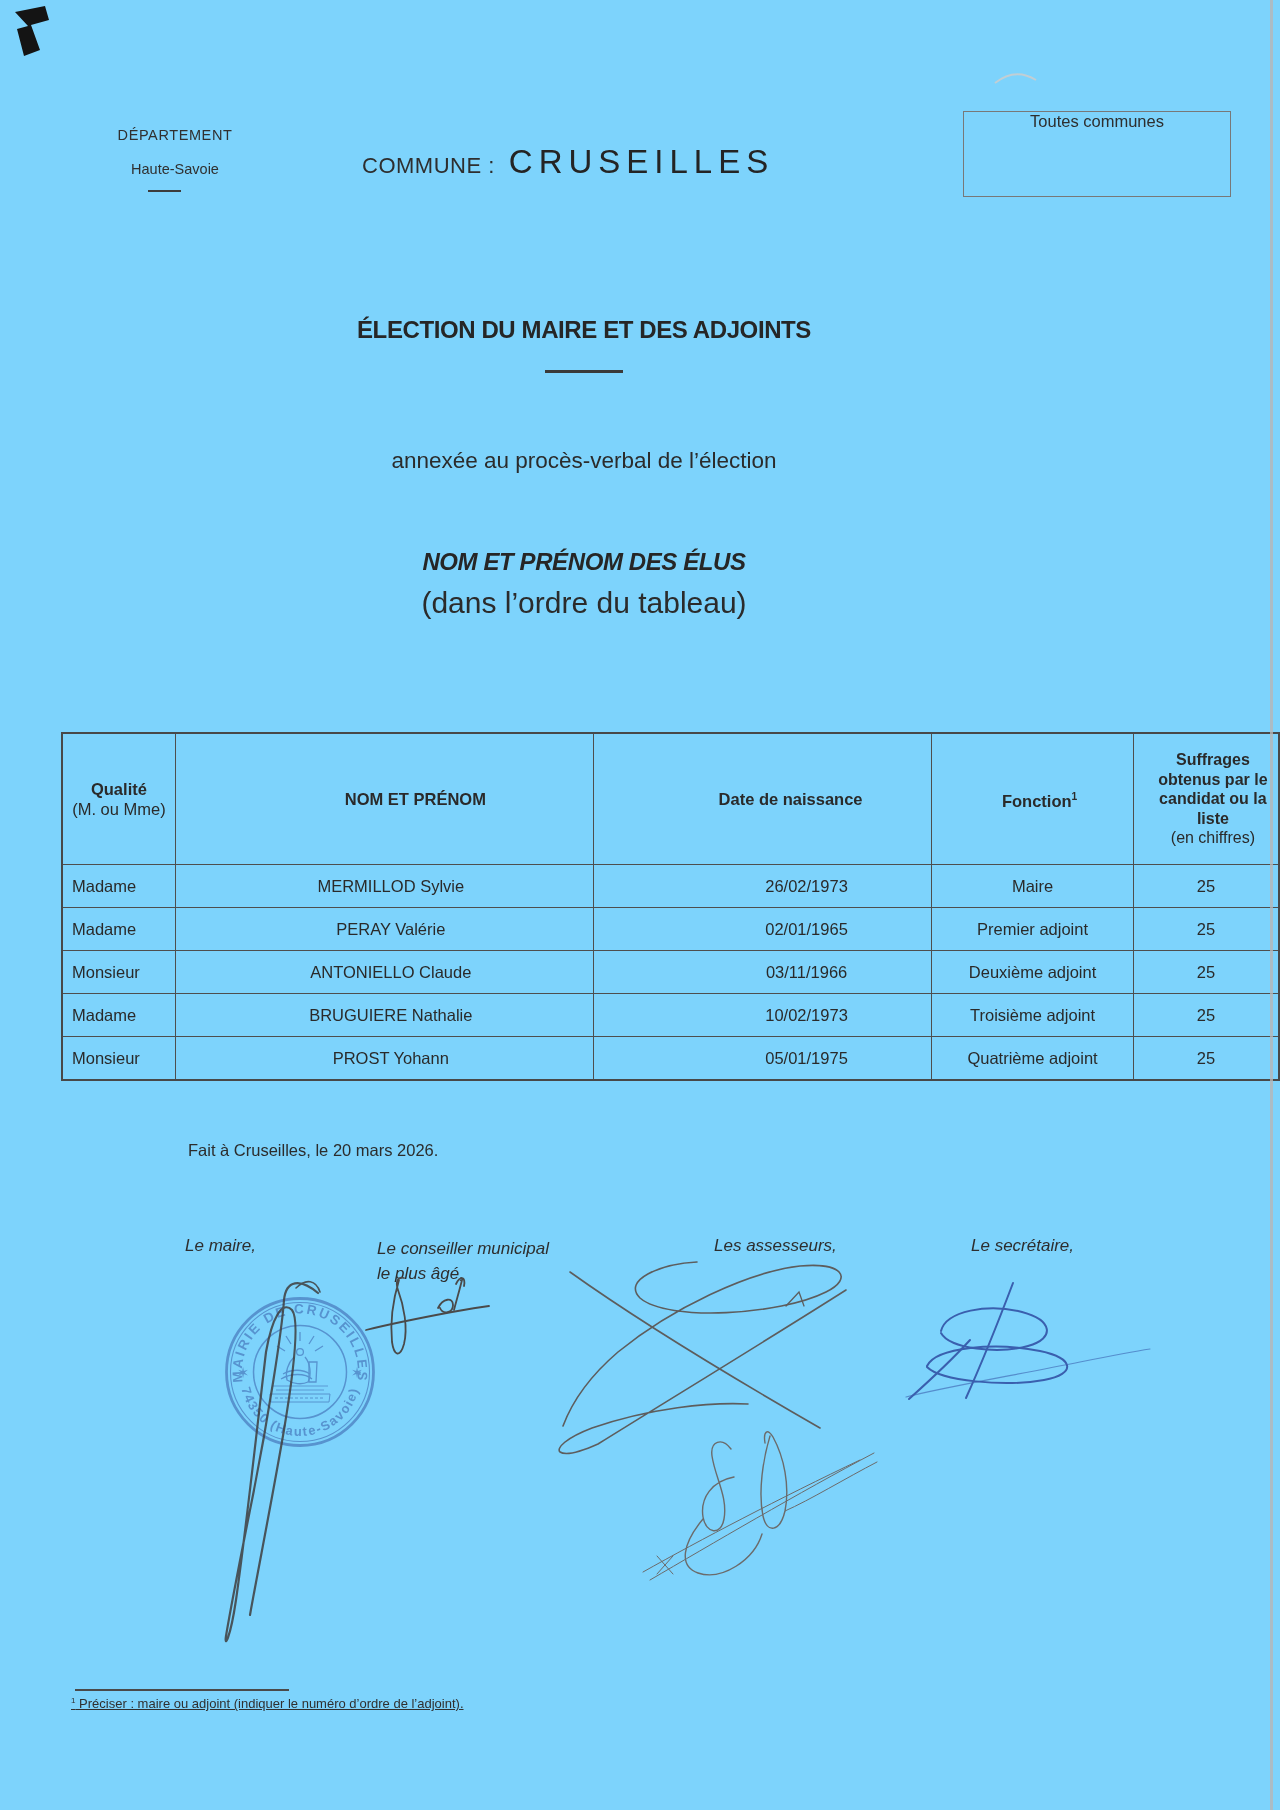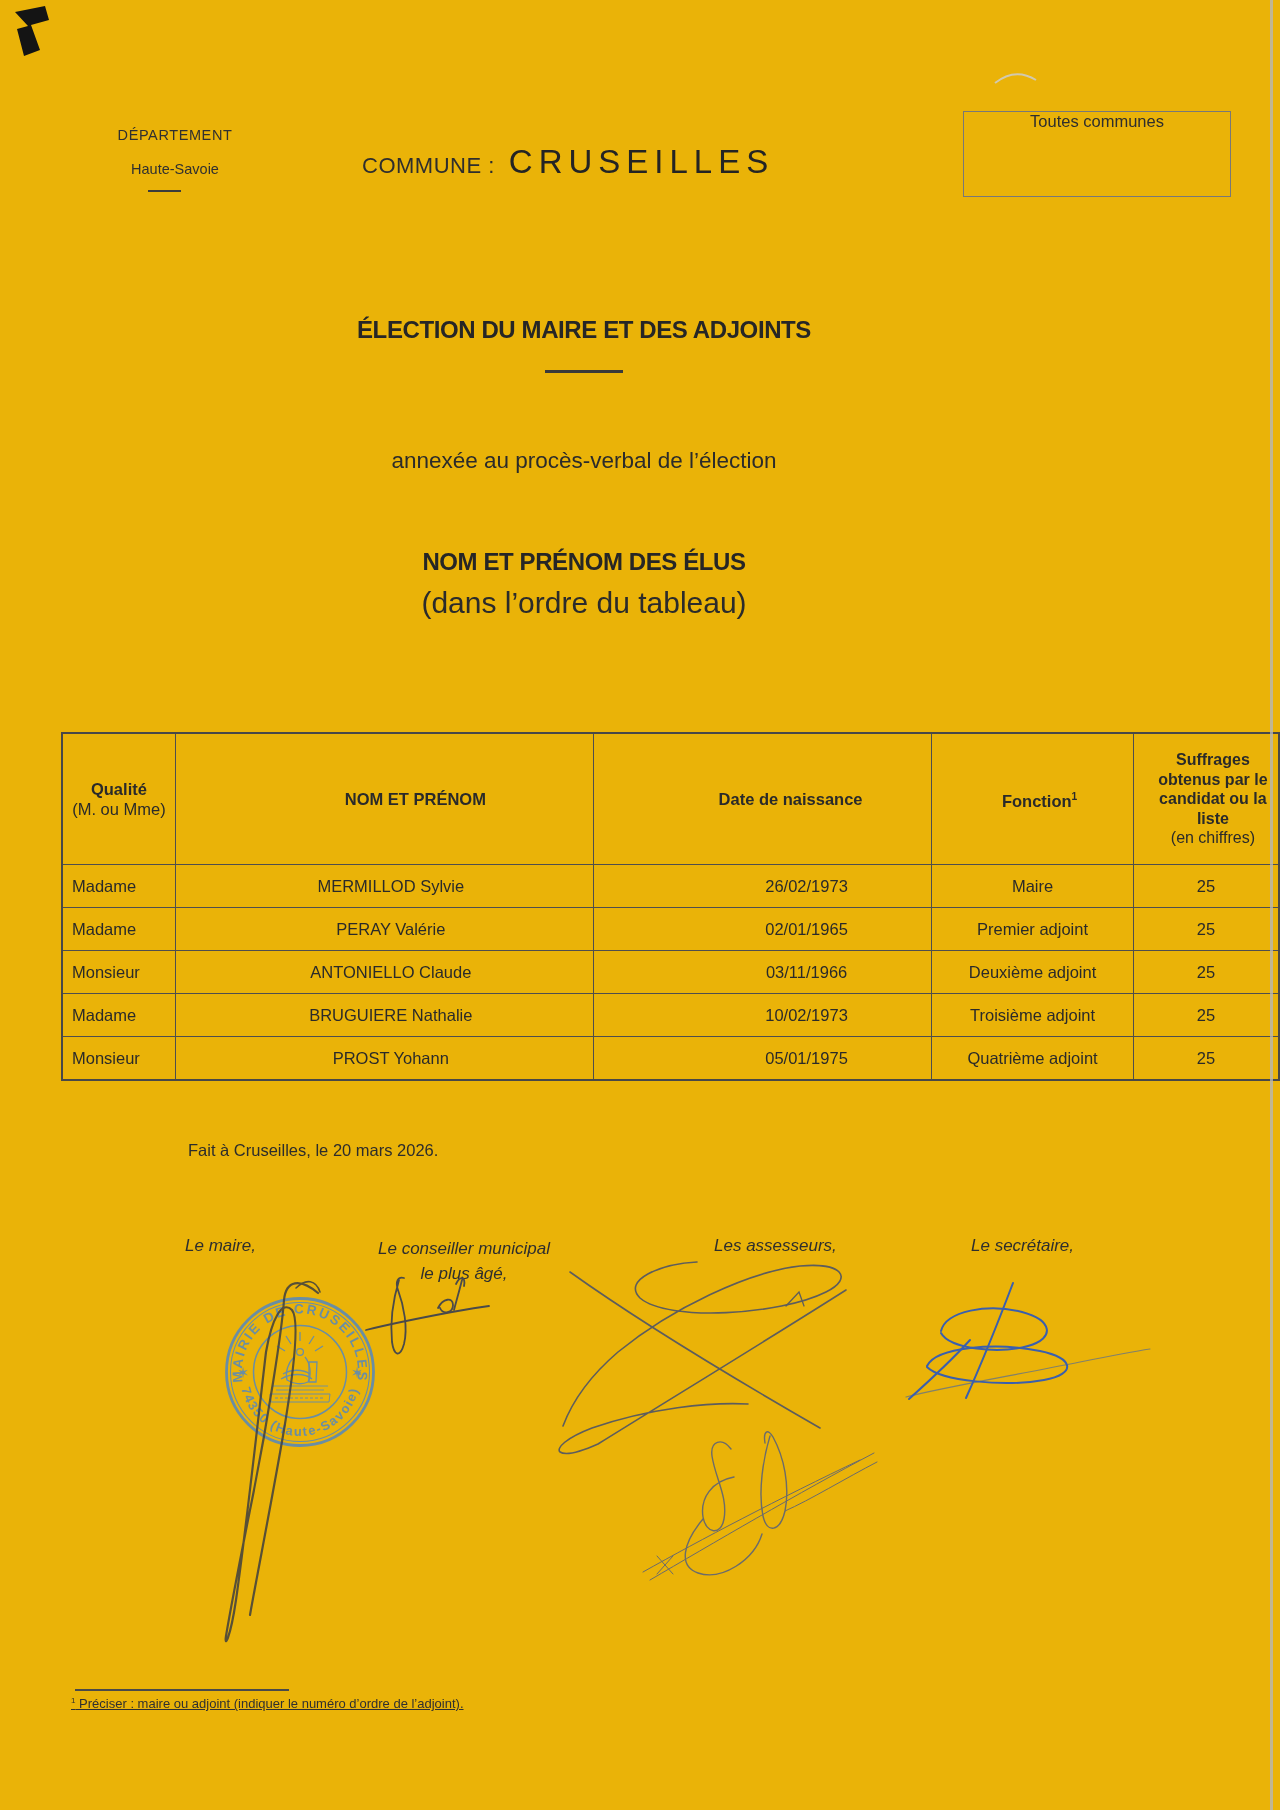--- a/index.html
+++ b/index.html
@@ -1,34 +1,34 @@
 <!DOCTYPE html>
 <html><head>
 <meta charset="utf-8">
 <style>
   html,body{margin:0;padding:0;background:#e9e9e9;}
   .page{
-    position:relative;width:1280px;height:1810px;background:#eab308;
+    position:relative;width:1280px;height:1810px;background:#7dd3fc;
     font-family:"Liberation Sans", sans-serif;color:#2b2b2b;overflow:hidden;
   }
   .abs{position:absolute;}
   .center-band{position:absolute;left:62px;width:1044px;text-align:center;}
   .dept-label{left:100px;top:127px;width:150px;text-align:center;font-size:14.5px;letter-spacing:.6px;color:#303030;}
   .dept-name{left:100px;top:161px;width:150px;text-align:center;font-size:14.5px;color:#303030;}
   .dept-rule{left:148px;top:190px;width:33px;height:2px;background:#3c3c3c;}
   .commune-line{left:362px;top:143px;white-space:nowrap;}
   .commune-label{font-size:22px;letter-spacing:.5px;color:#2e2e2e;}
   .commune-name{font-size:33px;letter-spacing:6px;color:#242424;margin-left:14px;}
   .top-box{left:963px;top:111px;width:266px;height:84px;border:1.6px solid #787878;
     display:flex;align-items:flex-start;justify-content:center;font-size:16.5px;color:#2e2e2e;}
   .t-main{top:316px;font-size:24px;font-weight:bold;letter-spacing:-.4px;color:#262626;}
   .t-rule{left:545px;top:370px;width:78px;height:2.5px;background:#3a3a3a;}
   .t-sub1{top:414px;font-size:24px;font-weight:bold;letter-spacing:-.4px;color:#262626;}
   .t-note1{top:448px;font-size:22.5px;color:#2b2b2b;}
-  .t-sub2{top:548px;font-size:24px;font-weight:bold;letter-spacing:-.4px;color:#262626;}
+  .t-sub2{top:548px;font-size:24px;font-weight:bold;letter-spacing:-.4px;color:#262626;font-style:italic;}
   .t-note2{top:586px;font-size:30px;color:#2b2b2b;}
   table.proc{position:absolute;left:61px;top:732px;border-collapse:collapse;table-layout:fixed;
     border:2px solid #484848;}
   table.proc td{border:1.5px solid #4e4e4e;vertical-align:middle;font-size:16.5px;color:#2a2a2a;
     padding:0;overflow:hidden;}
   tr.hdr td{height:130px;text-align:center;line-height:20px;}
   tr.data td{height:42px;}
   .b{font-weight:bold;}
   td.c1{width:104px;} td.c2{width:364px;} td.c3{width:255px;} td.c4{width:190px;} td.c5{width:132px;}
   tr.hdr td.c2{padding-left:62px;}
@@ -37,21 +37,21 @@
   tr.hdr td.c5{padding-left:14px;font-size:16px;line-height:19.5px;}
   tr.data td.c1{text-align:left;padding-left:9px;}
   tr.data td.c2{text-align:center;padding-left:13px;}
   tr.data td.c3{text-align:center;padding-left:88px;}
   tr.data td.c4{text-align:center;}
   tr.data td.c5{text-align:center;}
   sup{font-size:.62em;}
   .fait{left:188px;top:1141px;font-size:16.5px;color:#2c2c2c;}
   .sig-label{font-style:italic;font-size:17px;color:#2e2e2e;}
   .sig-maire{left:185px;top:1236px;}
-  .sig-cons{left:354px;top:1236px;width:220px;text-align:center;line-height:25px;font-style:italic;}
+  .sig-cons{left:377px;top:1236px;width:220px;line-height:25px;font-style:italic;}
   .sig-ass{left:714px;top:1236px;}
   .sig-sec{left:971px;top:1236px;}
   .fn-rule{left:75px;top:1689px;width:214px;height:1.5px;background:#4a4a4a;}
   .fn-text{left:71px;top:1696px;font-size:13px;color:#303030;text-decoration:underline;}
   .scan-edge{left:1270px;top:0;width:2.5px;height:1810px;background:#b7b7b7;opacity:.8;}
   svg.overlay{position:absolute;left:0;top:0;pointer-events:none;}
 </style>
 </head>
 <body>
 

